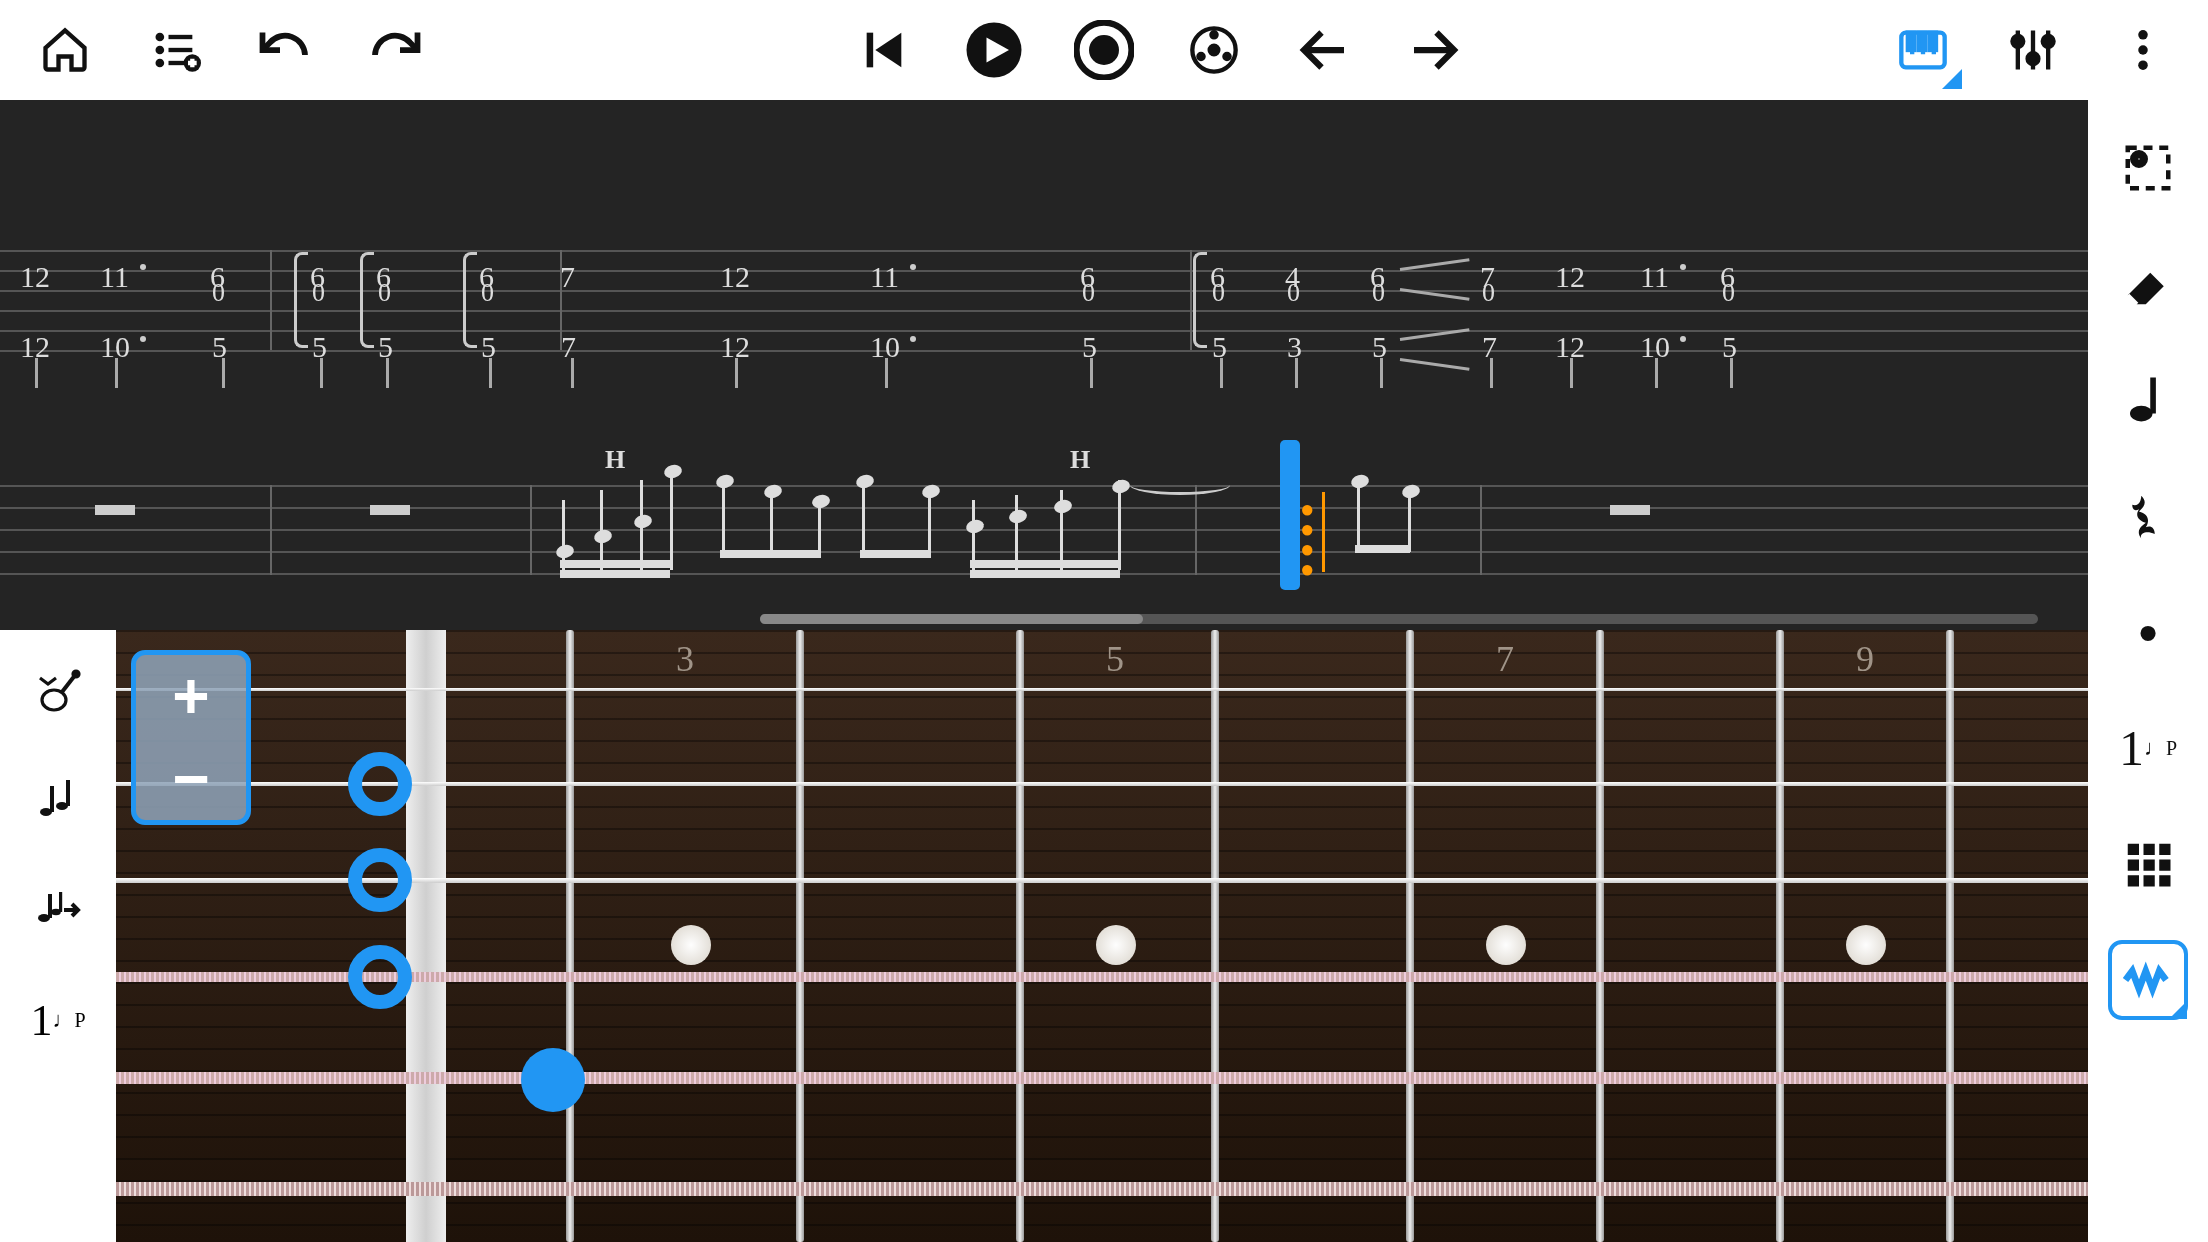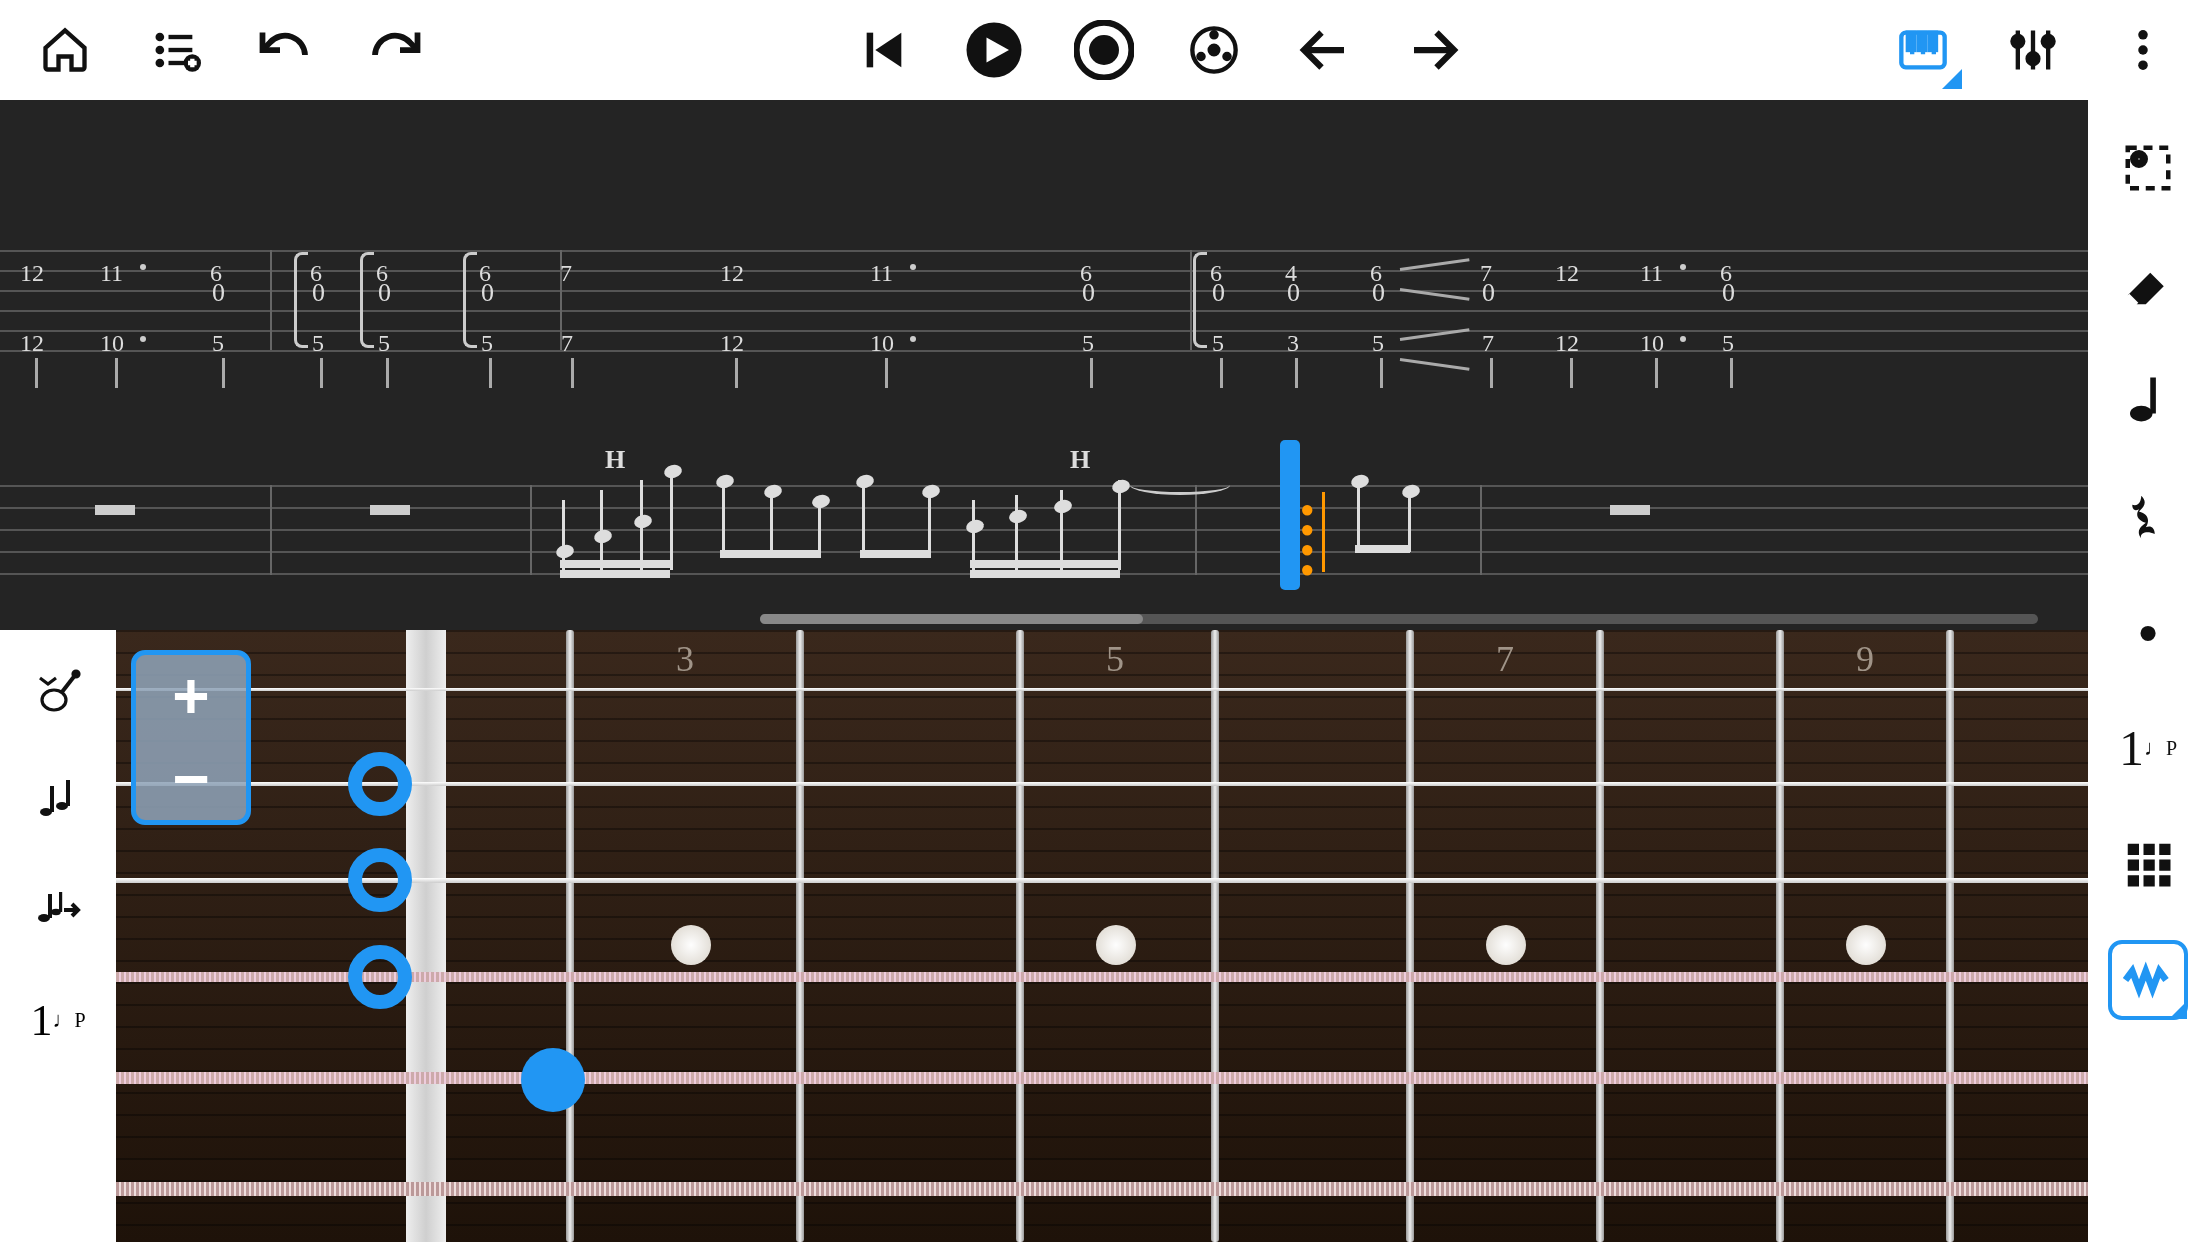--- a/index.html
+++ b/index.html
@@ -30,21 +30,21 @@
     height: 530px;
     overflow: hidden;
   }
   
   .tab-lines, .staff-lines { position:absolute; left:0; right:0; }
   .tab-lines { top:150px; height:100px; }
   .staff-lines { top:385px; height:90px; }
   .hline { position:absolute; left:0; right:0; height:2px; background:#555; }
   .barline { position:absolute; top:150px; height:100px; width:2px; background:#666; }
   .staff-barline { position:absolute; top:385px; height:90px; width:2px; background:#666; }
-  .tabnum { position:absolute; color:#ddd; font-size:24px; font-family: Georgia, serif; text-align:center; }
+  .tabnum { position:absolute; color:#ddd; font-size:30px; font-family: Georgia, serif; text-align:center; }
   .tabnum.small { font-size:26px; }
   .dot-mark { position:absolute; width:6px; height:6px; background:#ccc; border-radius:50%; }
   .stem { position:absolute; width:3px; background:#aaa; }
   .bracket { position:absolute; border:3px solid #ccc; border-right:none; border-radius:8px 0 0 8px; width:14px; }
   .playhead { position:absolute; top:335px; bottom:-45px; width:20px; background:#2196f3; border-radius:5px; }
   .cursor-notes { position:absolute; color:#ff9800; font-weight:bold; }
   .anno { position:absolute; color:#ccc; font-size:24px; letter-spacing:3px; font-family: monospace; }
   .tech-H { position:absolute; color:#ddd; font-size:26px; font-weight:bold; font-family: Georgia, serif;}
   .slash { position:absolute; height:3px; background:#aaa; transform-origin:left; }
   .scrollbar-track { position:absolute; left:760px; right:50px; bottom:6px; height:10px; background:#555; border-radius:5px; }

